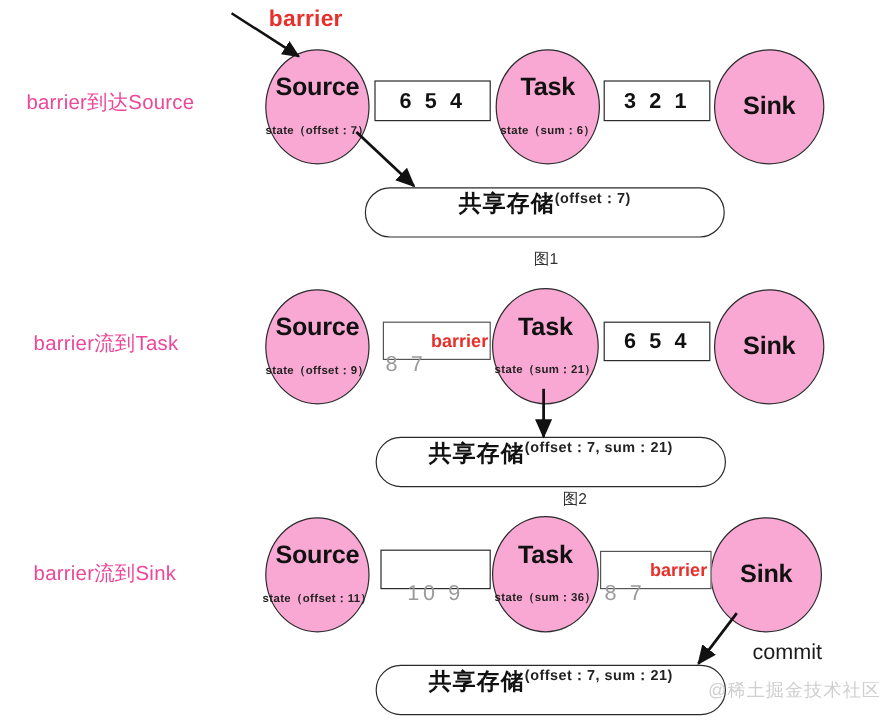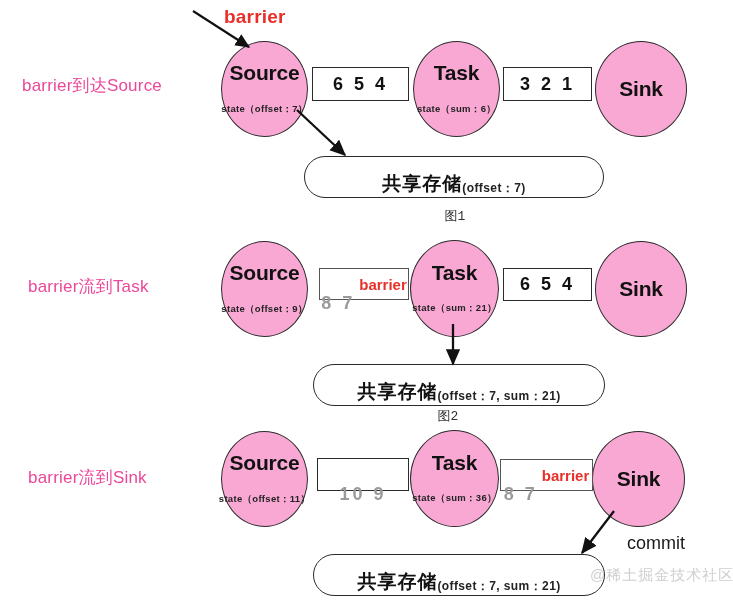--- a/index.html
+++ b/index.html
@@ -67,40 +67,40 @@
     z-index: 3;
   }
   .buffer .rec {
     font-size: 18px;
     font-weight: 700;
     color: #111;
     letter-spacing: 3px;
   }
   .buffer .rec.dim {
     color: #9a9a9a;
-    font-weight: 700;
+    font-weight: 400;
     margin-top: 39px;
   }
   .buffer .rec.barrier-word {
     color: #e8302a;
     font-size: 15px;
     font-weight: 700;
     letter-spacing: 0;
     margin-left: 4px;
   }
   .buffer.thin { border-width: 1.4px; border-color: #555; }
 
   
   .storage {
     position: absolute;
     border: 1.8px solid #2b2b2b;
     border-radius: 22px;
     background: #fff;
     display: flex;
-    align-items: flex-end;
+    align-items: flex-start;
     justify-content: center;
     box-sizing: border-box;
   }
   .storage .st-title {
     font-size: 19px;
     font-weight: 700;
     color: #111;
     letter-spacing: 1px;
   }
   .storage .st-meta {
@@ -123,21 +123,20 @@
     font-size: 18px;
     color: #1a1a1a;
     font-weight: 400;
   }
   .fig-caption {
     position: absolute;
     font-size: 13px;
     color: #333;
     text-align: center;
     width: 60px;
-    font-family: Liberation Mono, monospace;
   }
   .watermark {
     position: absolute;
     font-size: 15px;
     color: #cfcfcf;
     letter-spacing: 1px;
     white-space: nowrap;
   }
   svg.overlay {
     position: absolute;
@@ -225,21 +224,21 @@
 
   <div class="node no-state" style="left:595px; top:241px; width:92px; height:96px;">
     <div class="node-title">Sink</div>
   </div>
 
   <div class="storage" style="left:313px; top:364px; width:292px; height:42px;">
     <span class="st-title">共享存储</span>
     <span class="st-meta">(offset：7, sum：21)</span>
   </div>
 
-  <div class="fig-caption" style="left:418px; top:407px;">图2</div>
+  <div class="fig-caption" style="left:449px; top:407px;">图2</div>
 
   <div class="row-label" style="left:28px; top:466px;">barrier流到Sink</div>
 
   <div class="node" style="left:221px; top:431px; width:87px; height:96px;">
     <div class="node-title">Source</div>
     <div class="node-state">state（offset：11）</div>
   </div>
 
   <div class="buffer" style="left:317px; top:458px; width:92px; height:33px;">
     <span class="rec dim">10 9</span>

